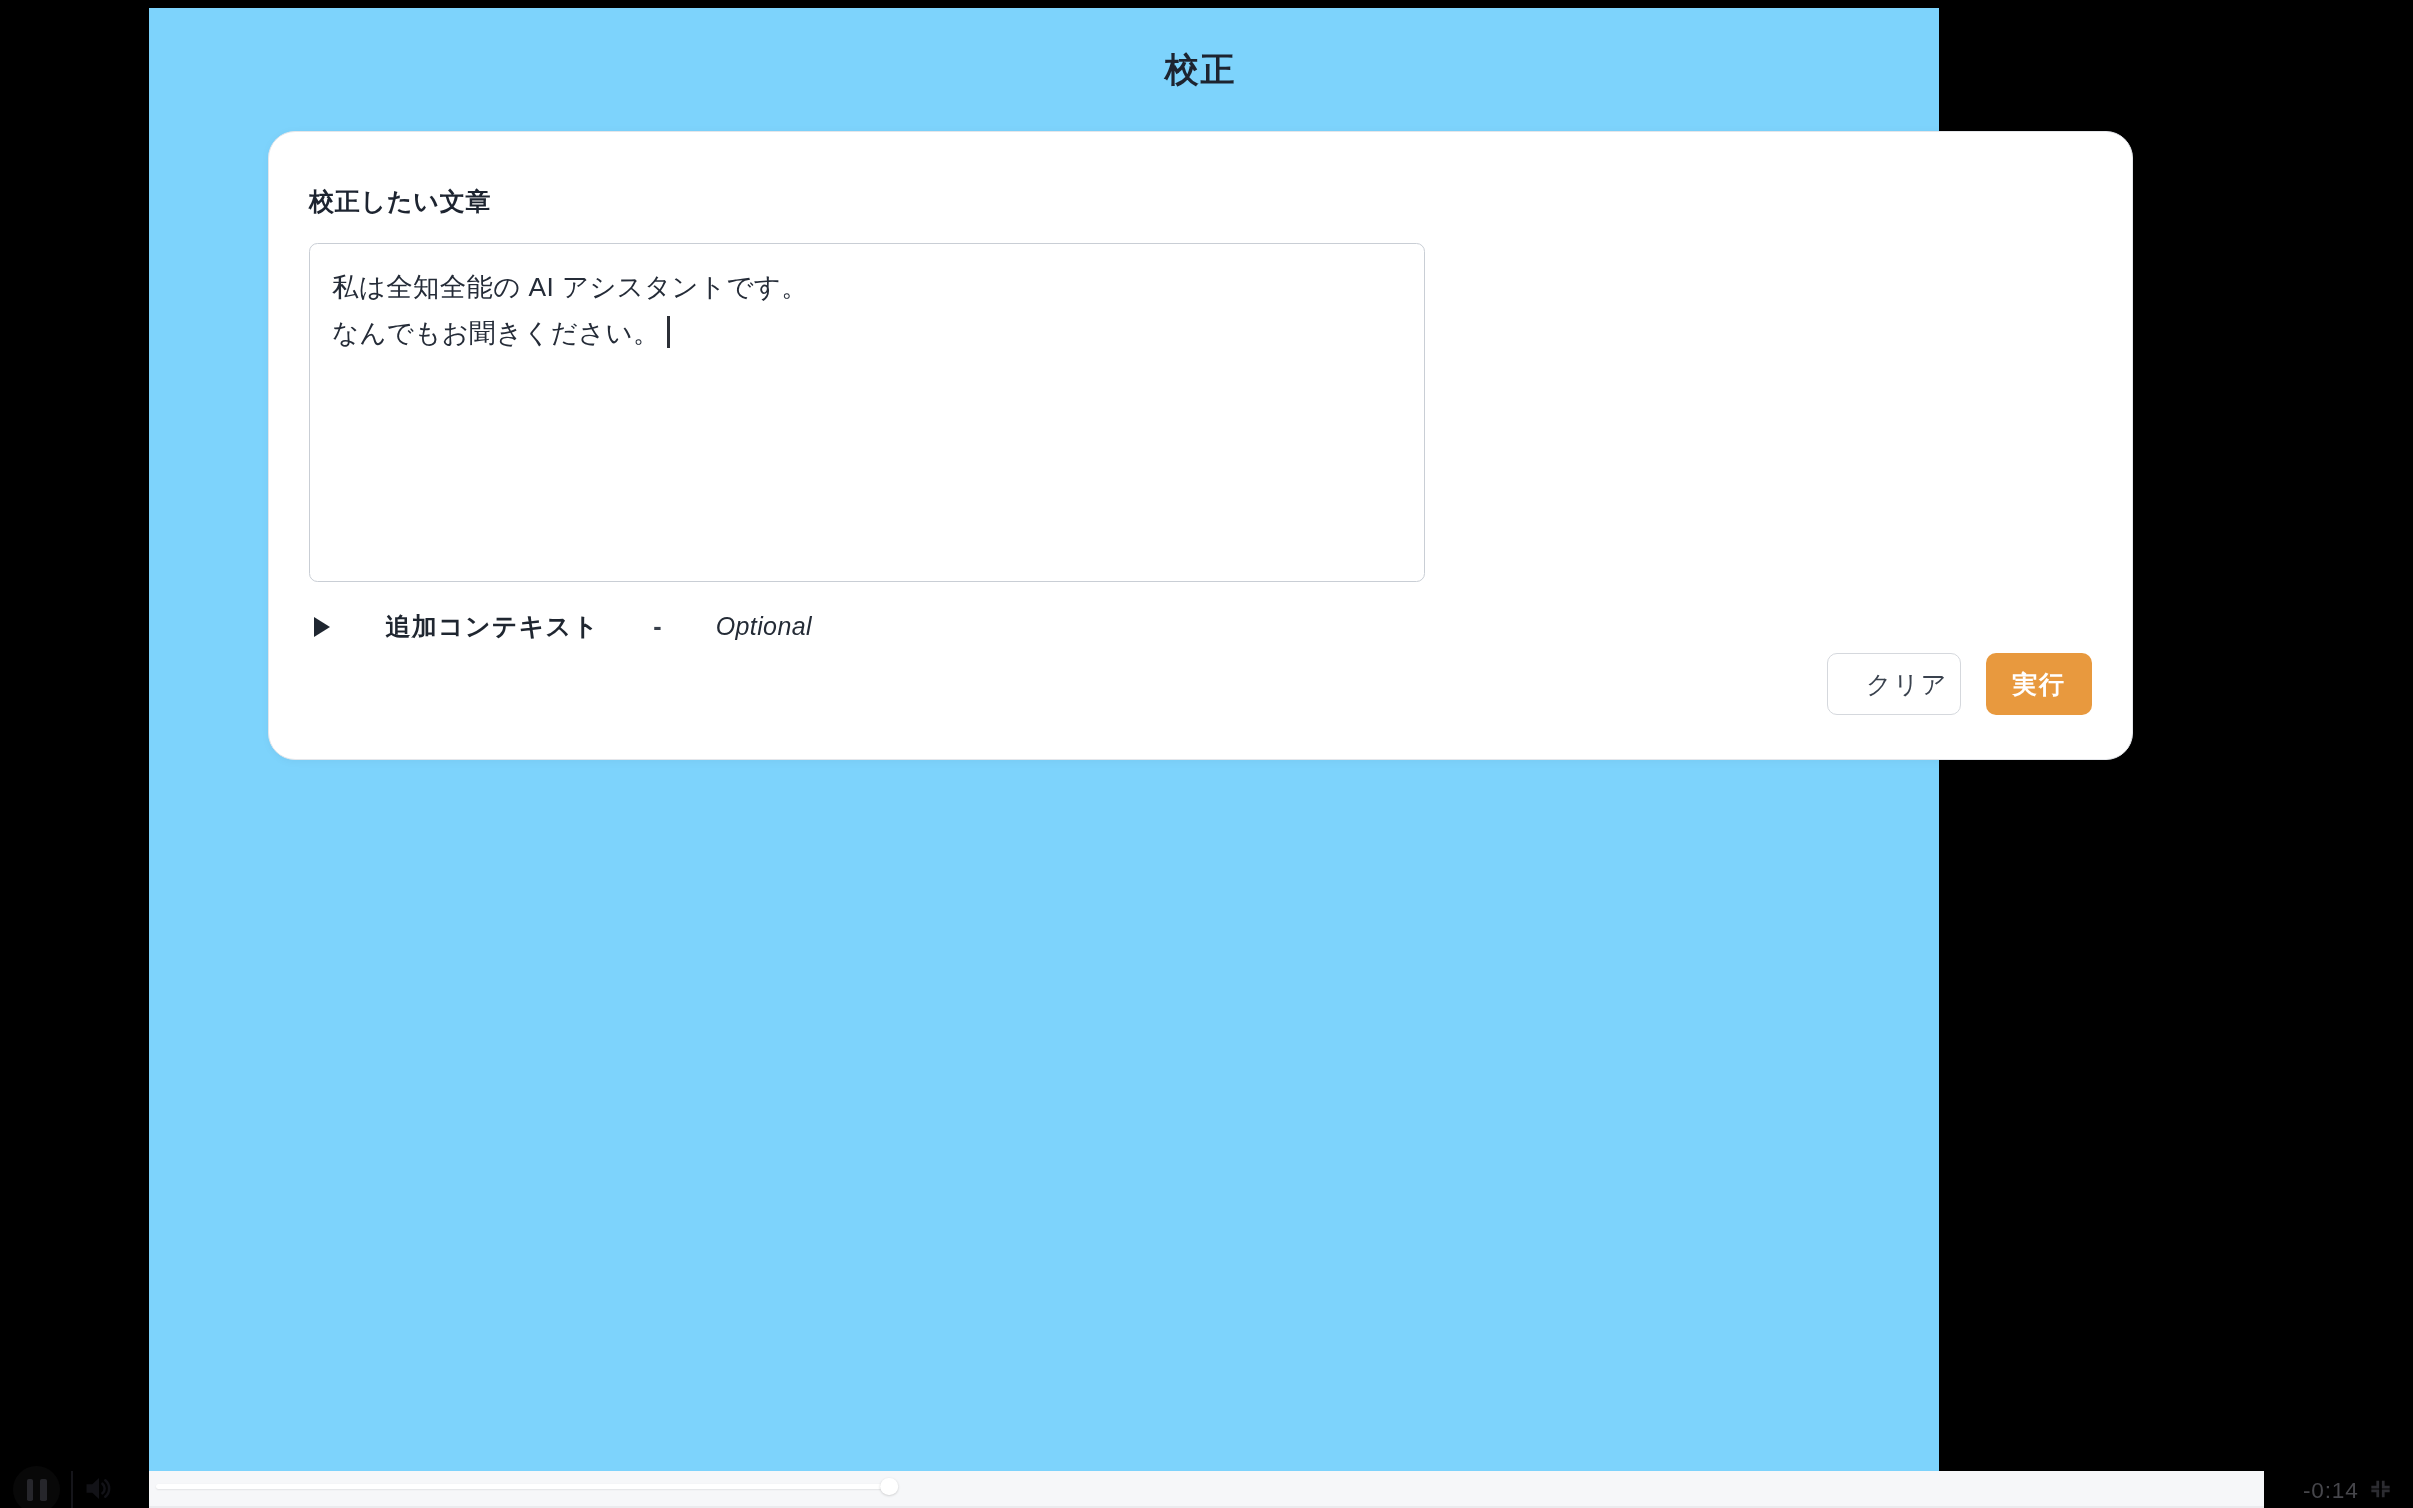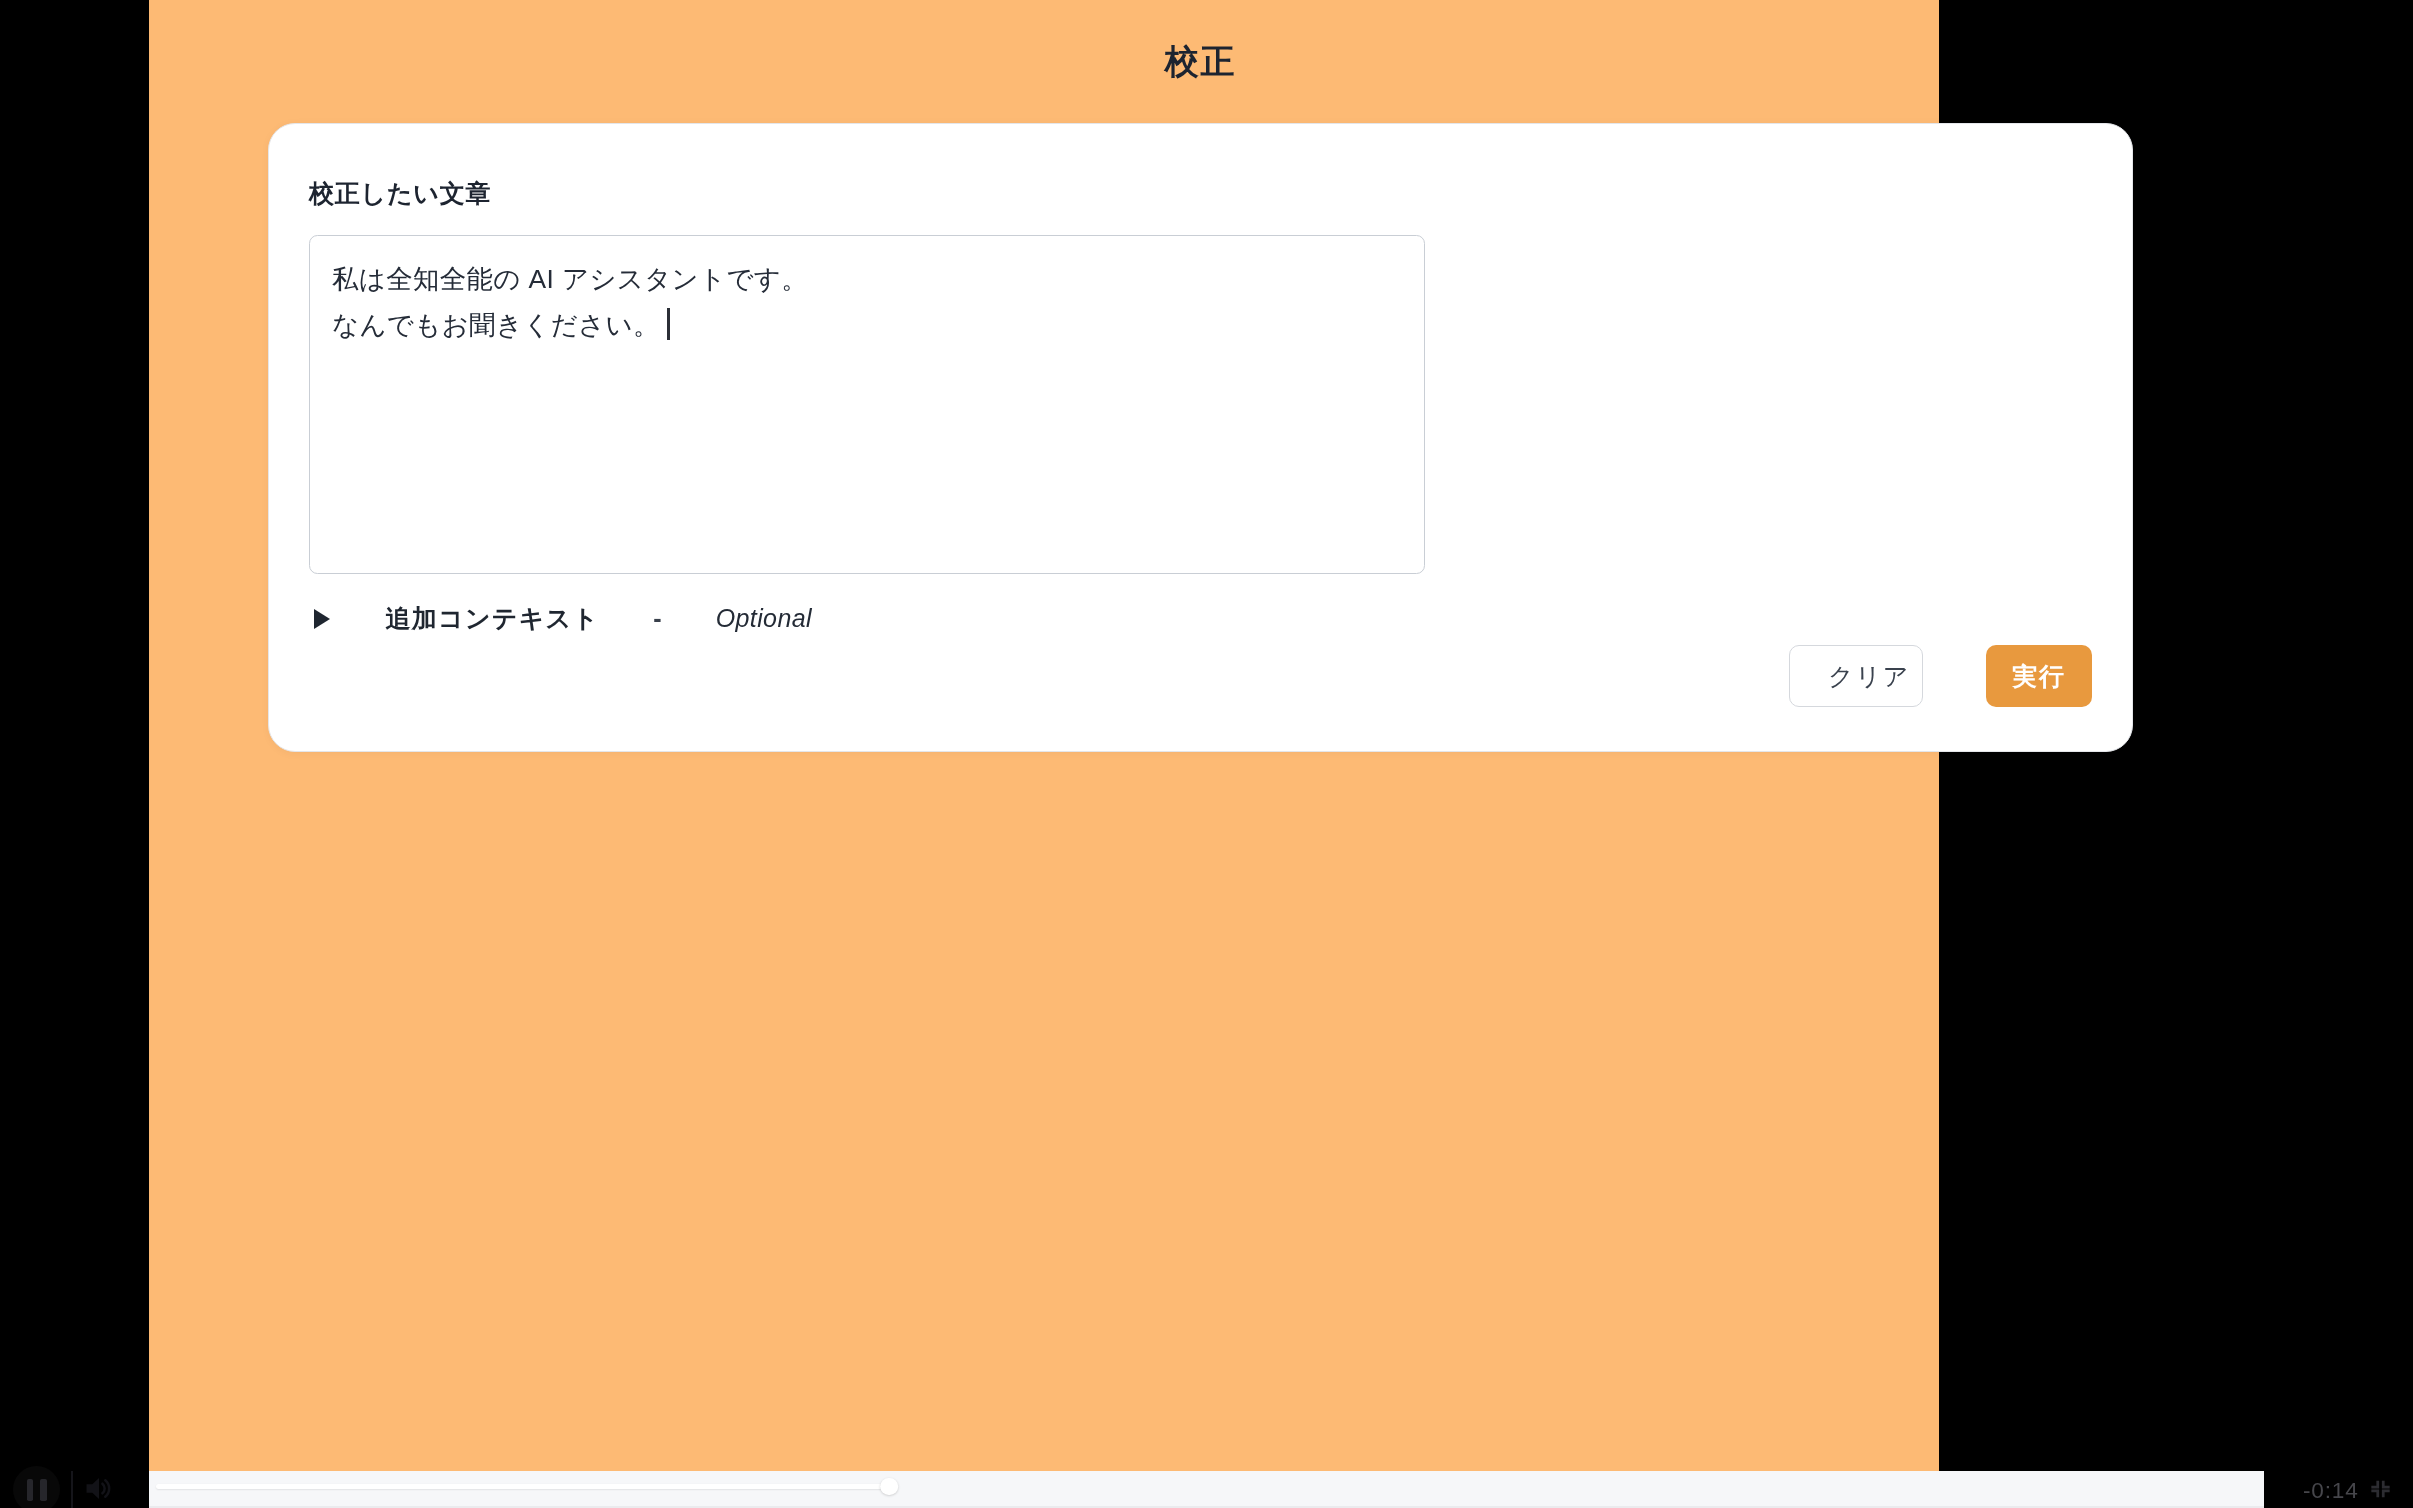--- a/index.html
+++ b/index.html
@@ -3,21 +3,21 @@
 <meta charset="utf-8">
 <style>
   html,body{margin:0;padding:0;}
   body{
     width:2413px;height:1508px;background:#000;position:relative;overflow:hidden;
     font-family:"Liberation Sans","DejaVu Sans",sans-serif;
     -webkit-font-smoothing:antialiased;
   }
   
   .content{
-    position:absolute;left:149px;top:0;width:1790px;height:1471px;background:#fdba74;
+    position:absolute;left:149px;top:8px;width:1790px;height:1471px;background:#7dd3fc;
   }
   .page-title{
     position:absolute;left:119px;top:39px;width:1865px;
     text-align:center;font-size:34px;font-weight:700;color:#1d2430;letter-spacing:1.7px;
   }
   .card{
     position:absolute;left:119px;top:123px;width:1865px;height:629px;
     background:#fff;border:1.7px solid #e4e6ea;border-radius:27px;
     box-shadow:0 1.7px 8.4px rgba(20,24,32,0.04);box-sizing:border-box;
   }
@@ -81,21 +81,21 @@
   }
   .btn{
     height:62px;border-radius:10px;font-size:25px;letter-spacing:1.7px;
     display:flex;align-items:center;justify-content:center;cursor:pointer;
     box-sizing:border-box;font-family:inherit;
   }
   .btn-clear{
     width:134px;background:#fff;border:1.7px solid #d5d8dd;color:#3a424e;padding-left:32px;
   }
   .btn-run{
-    width:106px;background:var(--accent,#E8993E);border:none;color:#ffffff;font-weight:600;margin-left:38px;
+    width:106px;background:var(--accent,#E8993E);border:none;color:#ffffff;font-weight:600;
   }
   
   .player-bar{position:absolute;left:0;top:1471px;width:2413px;height:38px;}
   .pb-left{position:absolute;left:0;top:0;width:149px;height:38px;background:#000;}
   .pb-mid{
     position:absolute;left:149px;top:0;width:2115px;height:38px;background:#f6f7f9;
     border-bottom:3.4px solid #ebebee;box-sizing:border-box;
   }
   .pb-right{position:absolute;left:2264px;top:0;width:149px;height:38px;background:#000;}
   .pause-btn{

